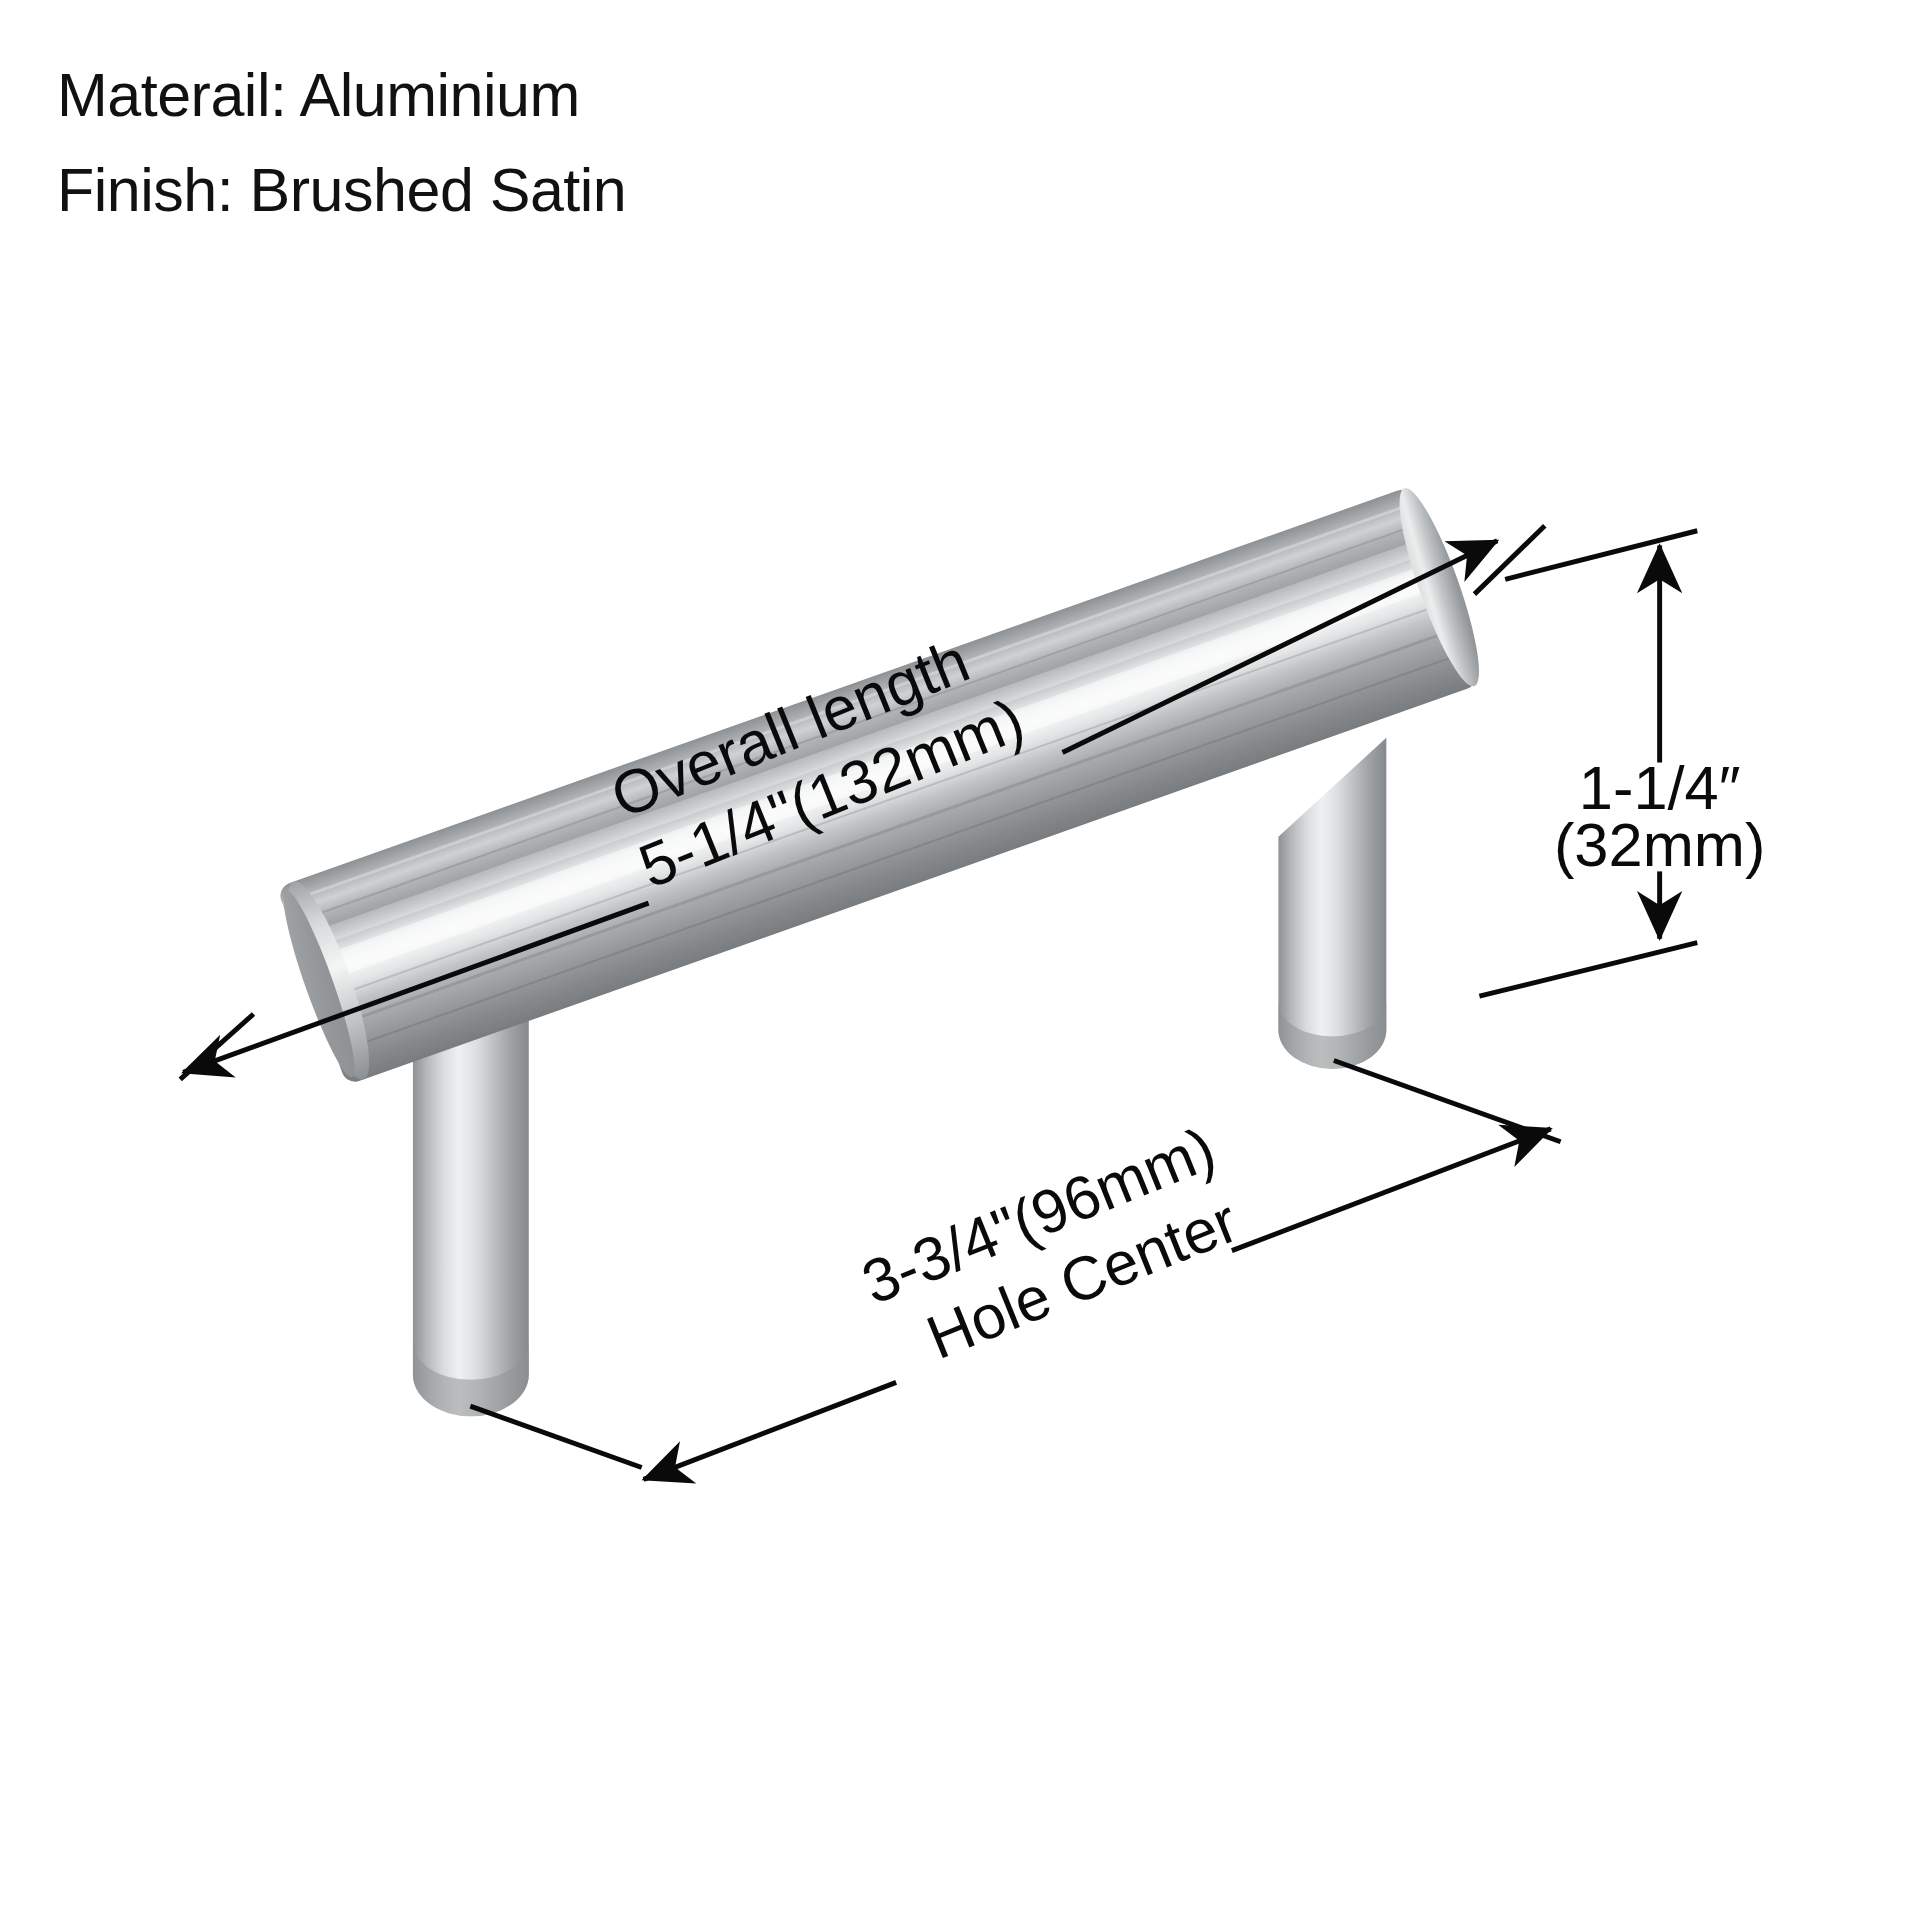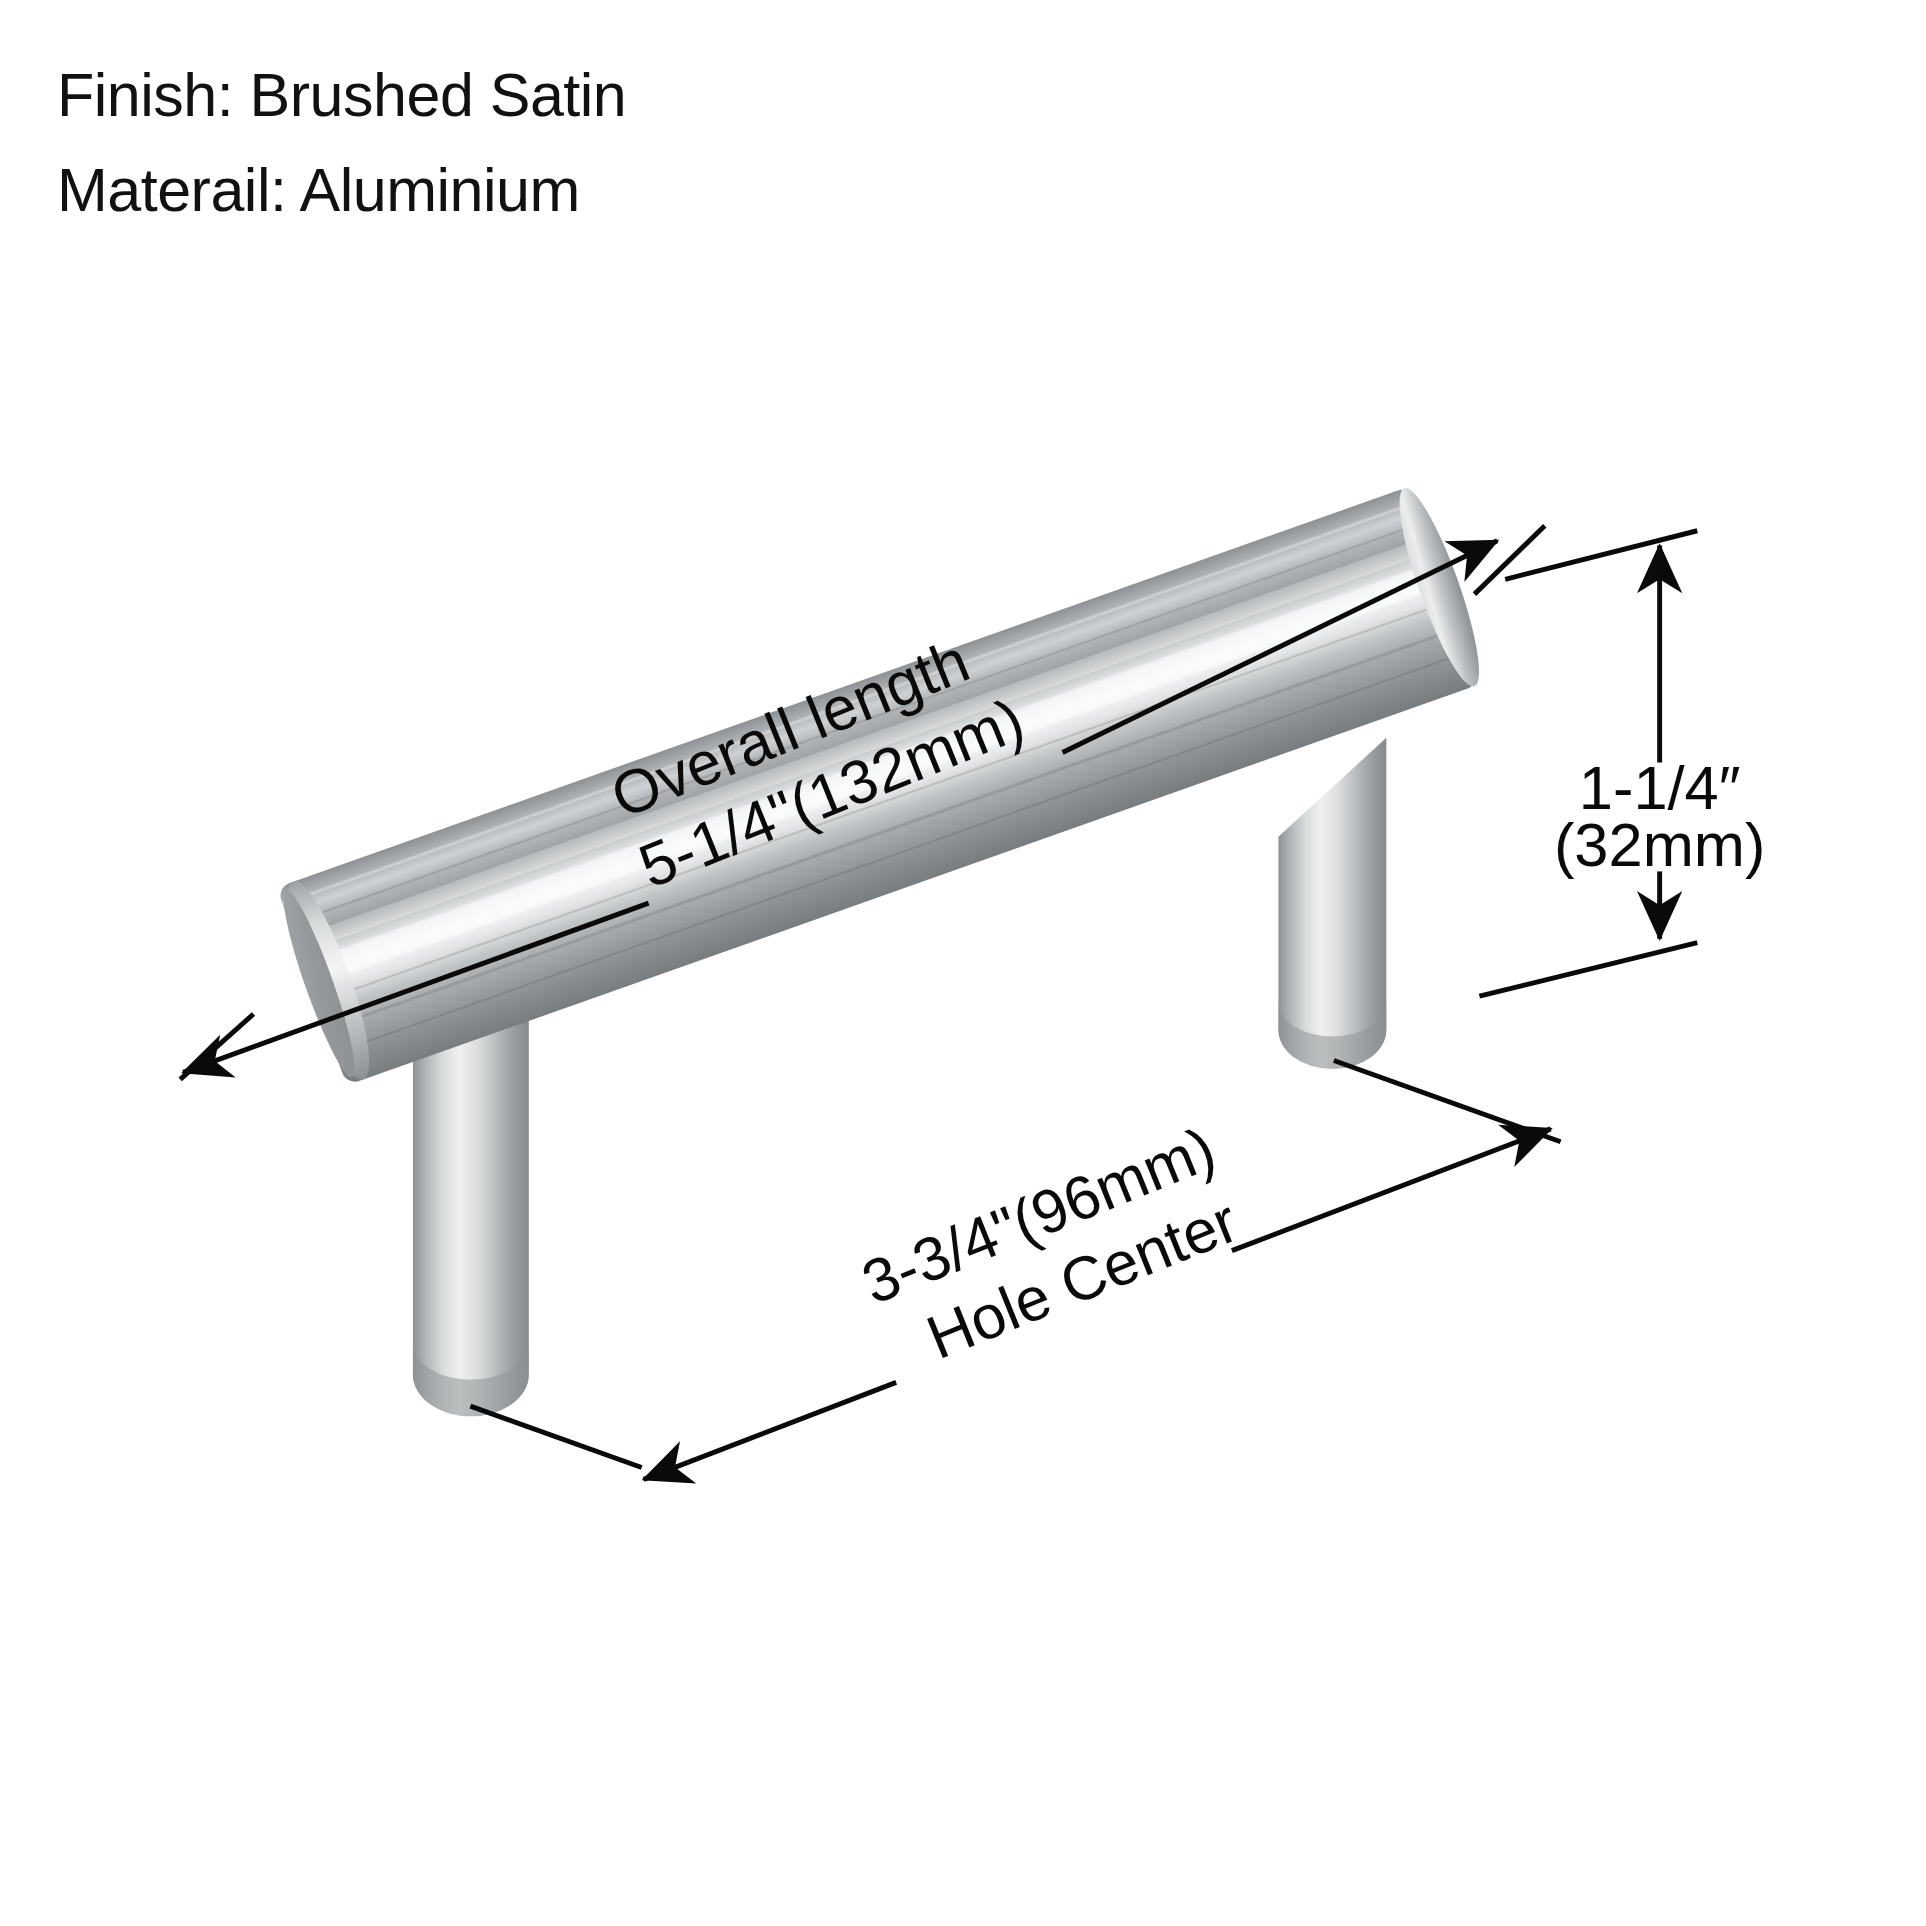--- a/index.html
+++ b/index.html
@@ -47,22 +47,22 @@
     font-family: "Liberation Sans", sans-serif;
     fill: #0a0a0a;
   }
 </style>
 </head>
 <body>
 
 <div id="stage">
 
   <div class="spec-block">
+    <div class="spec-line">Materail: Aluminium</div>
     <div class="spec-line">Finish: Brushed Satin</div>
-    <div class="spec-line">Materail: Aluminium</div>
   </div>
 
   <svg id="drawing" viewBox="0 0 1946 1946" xmlns="http://www.w3.org/2000/svg">
     <defs>
 
       <linearGradient id="barGrad" x1="0" y1="0" x2="0" y2="1">
         <stop offset="0.00" stop-color="#8d9194"></stop>
         <stop offset="0.06" stop-color="#a9adb0"></stop>
         <stop offset="0.13" stop-color="#cfd2d4"></stop>
         <stop offset="0.19" stop-color="#b0b4b7"></stop>

